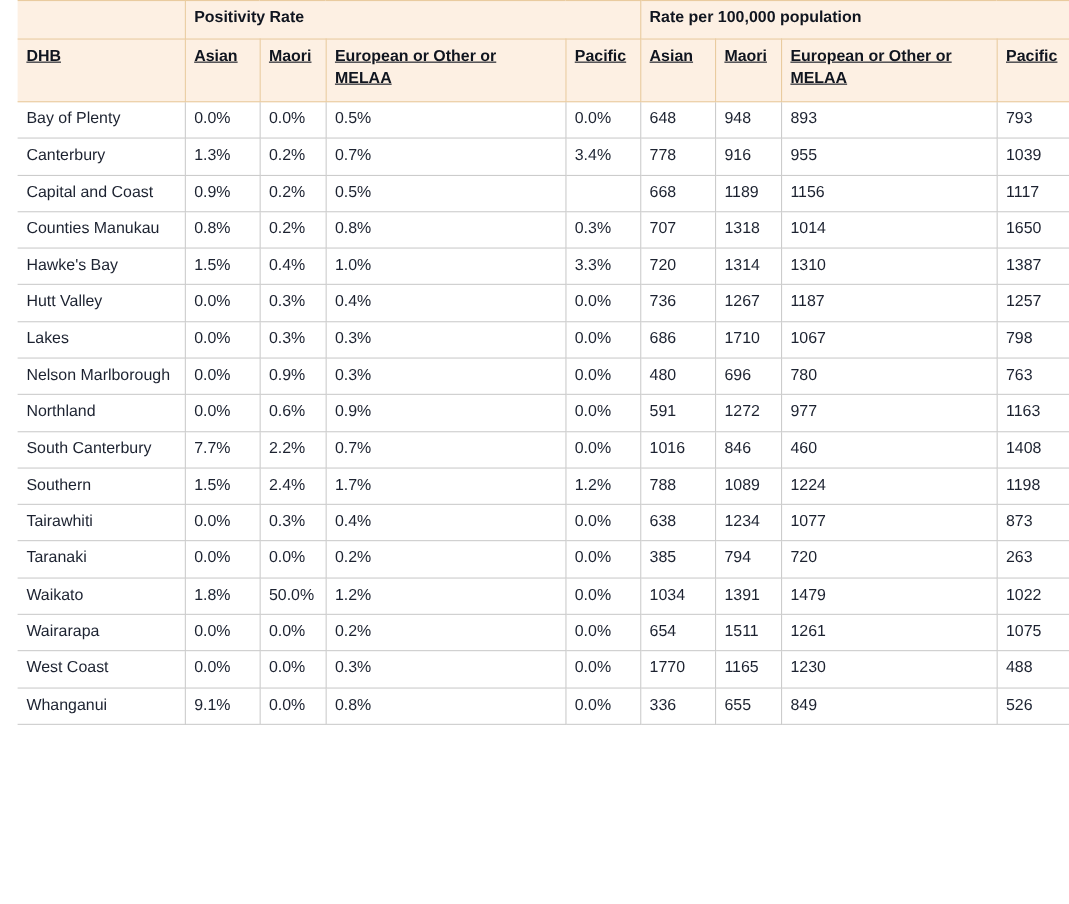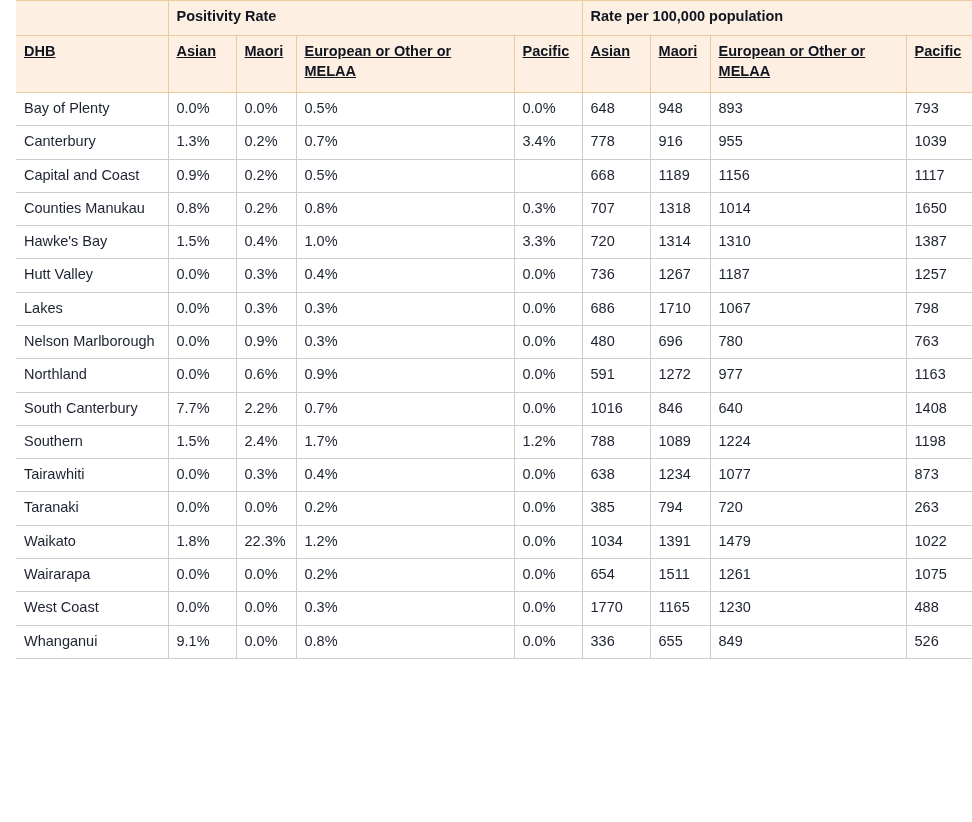--- a/index.html
+++ b/index.html
@@ -200,21 +200,21 @@
         <td class="num">1163</td>
       </tr>
       <tr>
         <td>South Canterbury</td>
         <td class="num">7.7%</td>
         <td class="num">2.2%</td>
         <td class="num">0.7%</td>
         <td class="num">0.0%</td>
         <td class="num">1016</td>
         <td class="num">846</td>
-        <td class="num">640</td>
+        <td class="num">460</td>
         <td class="num">1408</td>
       </tr>
       <tr>
         <td>Southern</td>
         <td class="num">1.5%</td>
         <td class="num">2.4%</td>
         <td class="num">1.7%</td>
         <td class="num">1.2%</td>
         <td class="num">788</td>
         <td class="num">1089</td>
@@ -239,21 +239,21 @@
         <td class="num">0.2%</td>
         <td class="num">0.0%</td>
         <td class="num">385</td>
         <td class="num">794</td>
         <td class="num">720</td>
         <td class="num">263</td>
       </tr>
       <tr>
         <td>Waikato</td>
         <td class="num">1.8%</td>
-        <td class="num">22.3%</td>
+        <td class="num">50.0%</td>
         <td class="num">1.2%</td>
         <td class="num">0.0%</td>
         <td class="num">1034</td>
         <td class="num">1391</td>
         <td class="num">1479</td>
         <td class="num">1022</td>
       </tr>
       <tr>
         <td>Wairarapa</td>
         <td class="num">0.0%</td>

